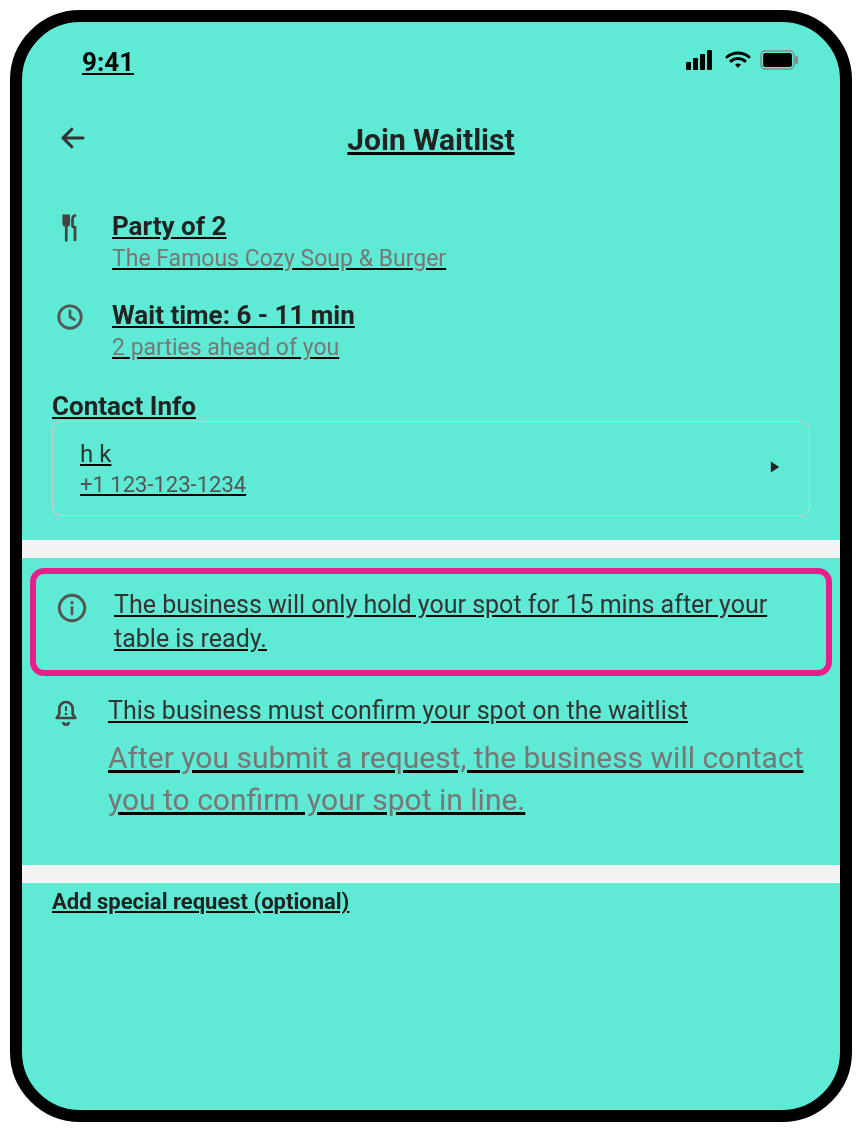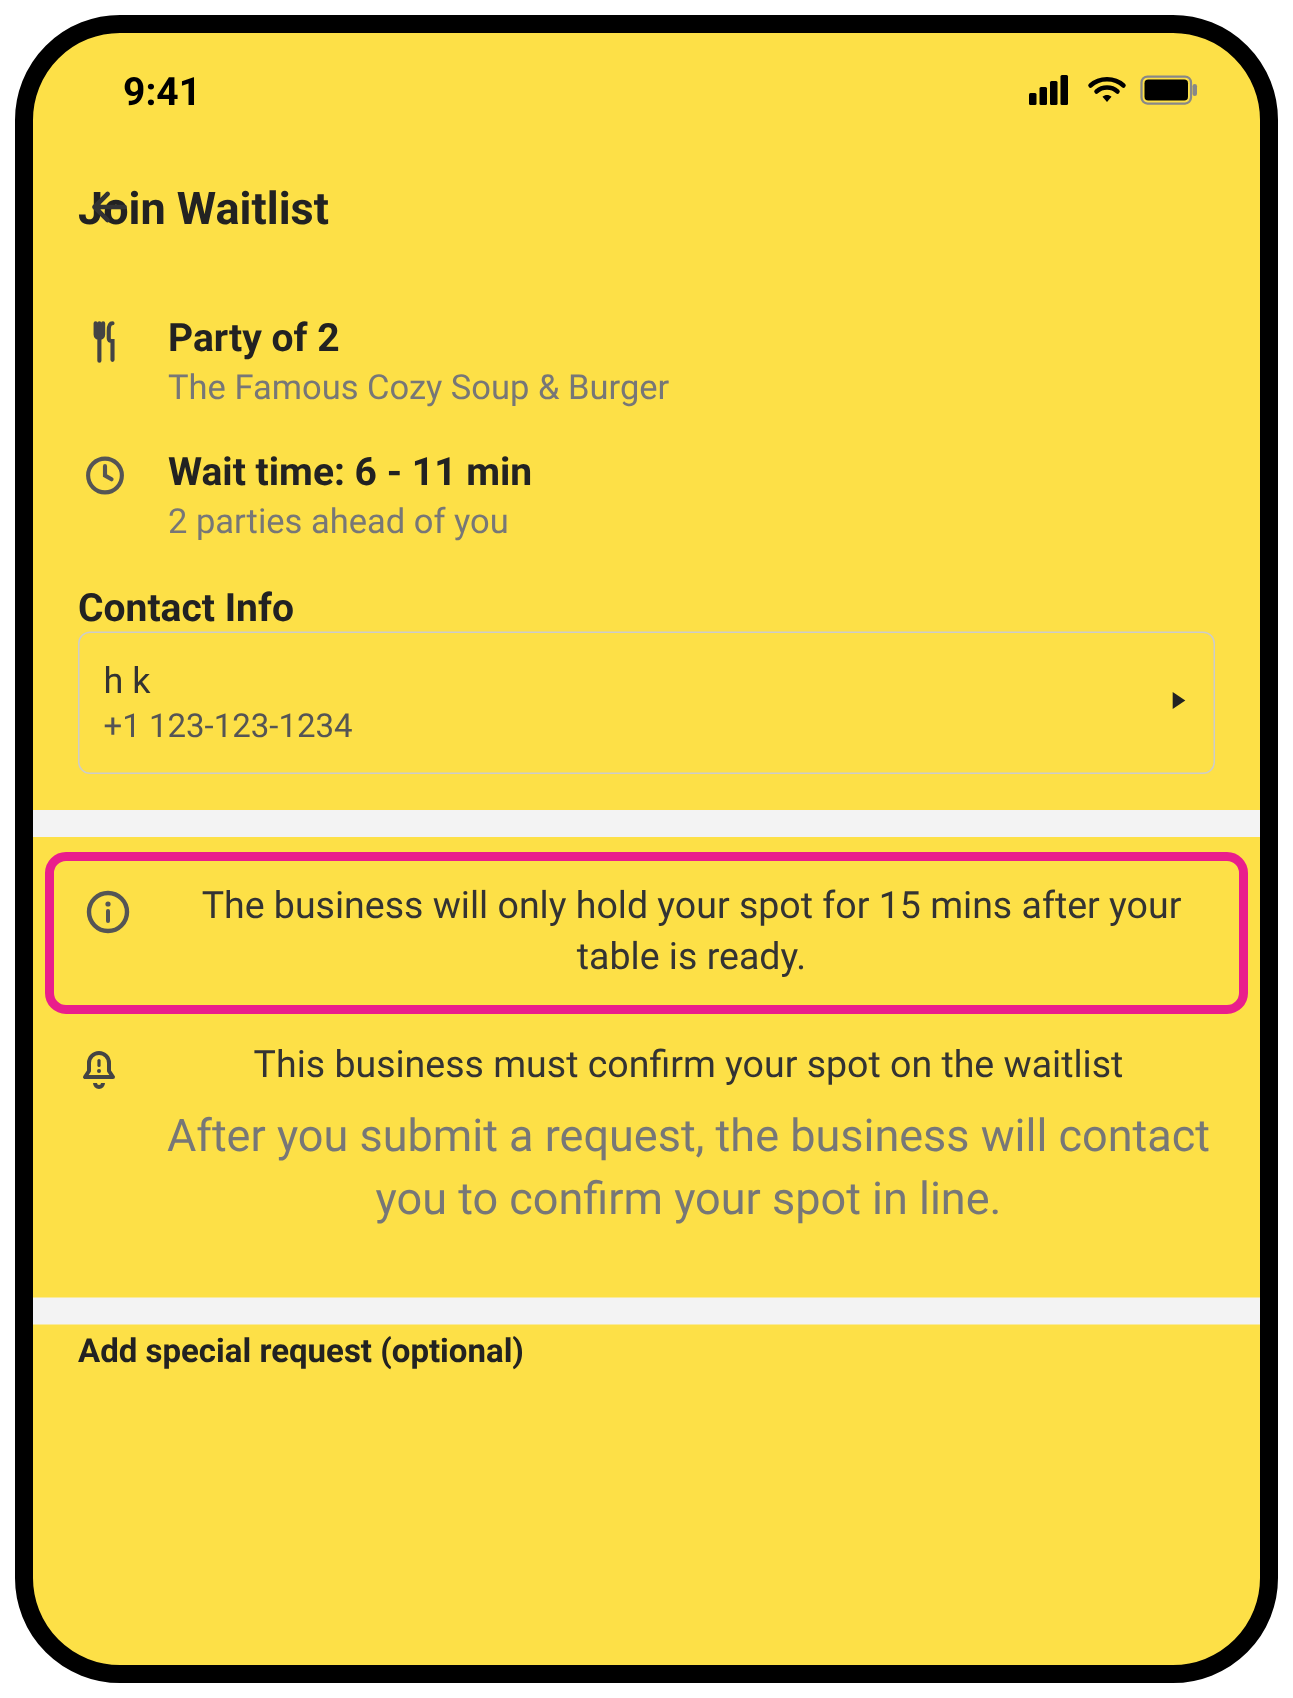--- a/index.html
+++ b/index.html
@@ -12,23 +12,24 @@
     background: #fff;
     display: flex;
     justify-content: center;
     padding: 10px;
   }
   .phone-frame {
     width: 842px;
     height: 1112px;
     border: 12px solid #000;
     border-radius: 70px;
-    background: #fde047;
+    background: #5eead4;
     overflow: hidden;
     position: relative;
+    text-decoration: underline;
   }
   .status-bar {
     display: flex;
     justify-content: space-between;
     align-items: center;
     padding: 20px 40px 10px 40px;
     height: 70px;
   }
   .status-time {
     font-size: 26px;
@@ -37,20 +38,21 @@
     padding-left: 20px;
   }
   .status-icons {
     display: flex;
     align-items: center;
     gap: 8px;
   }
   .nav-header {
     display: flex;
     align-items: center;
+    justify-content: center;
     position: relative;
     padding: 30px 30px 20px 30px;
   }
   .back-btn {
     position: absolute;
     left: 30px;
     cursor: pointer;
     padding: 6px;
   }
   .nav-title {
@@ -86,21 +88,21 @@
   }
   .section-label {
     font-size: 26px;
     font-weight: 700;
     color: #222;
     margin-top: 16px;
   }
   .contact-card {
     border: 1px solid #ccc;
     border-radius: 8px;
-    padding: 18px 16px;
+    padding: 18px 27px;
     display: flex;
     justify-content: space-between;
     align-items: center;
     cursor: pointer;
   }
   .contact-name {
     font-size: 24px;
     color: #333;
   }
   .contact-phone {
@@ -108,21 +110,20 @@
     color: #555;
     margin-top: 4px;
   }
   .separator {
     height: 18px;
     background: #f3f3f3;
     margin: 24px -30px 0 -30px;
   }
   .notice-block {
     padding: 10px 0;
-    text-align: center;
   }
   .highlight-box {
     border: 6px solid #e91e8c;
     border-radius: 14px;
     padding: 14px 18px;
     margin: 0 -22px 8px -22px;
   }
   .notice-row {
     display: flex;
     align-items: flex-start;

